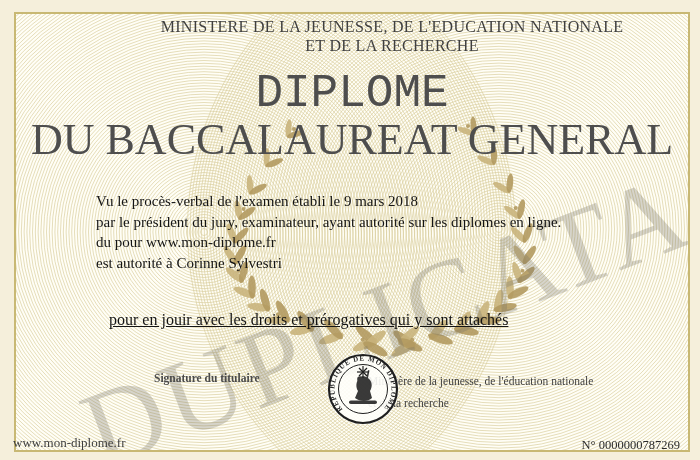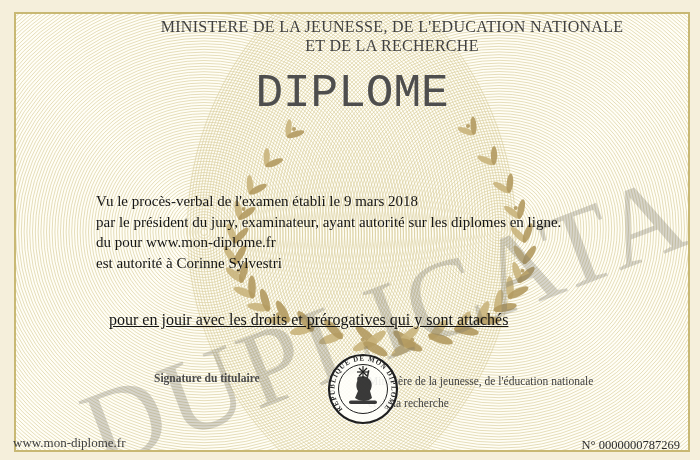--- a/index.html
+++ b/index.html
@@ -330,20 +330,21 @@
     </svg>
 
     <div class="watermark">DUPLICATA</div>
 
     <div class="header">
       <div>MINISTERE DE LA JEUNESSE, DE L'EDUCATION NATIONALE</div>
       <div>ET DE LA RECHERCHE</div>
     </div>
 
     <div class="title1">DIPLOME</div>
+    <div class="title2">DU BACCALAUREAT GENERAL</div>
 
     <div class="body-block">
       <div>Vu le procès-verbal de l'examen établi le 9 mars 2018</div>
       <div>par le président du jury, examinateur, ayant autorité sur les diplomes en ligne.</div>
       <div>du pour www.mon-diplome.fr</div>
       <div>est autorité à Corinne Sylvestri</div>
     </div>
 
     <div class="rights">pour en jouir avec les droits et prérogatives qui y sont attachés</div>
 

